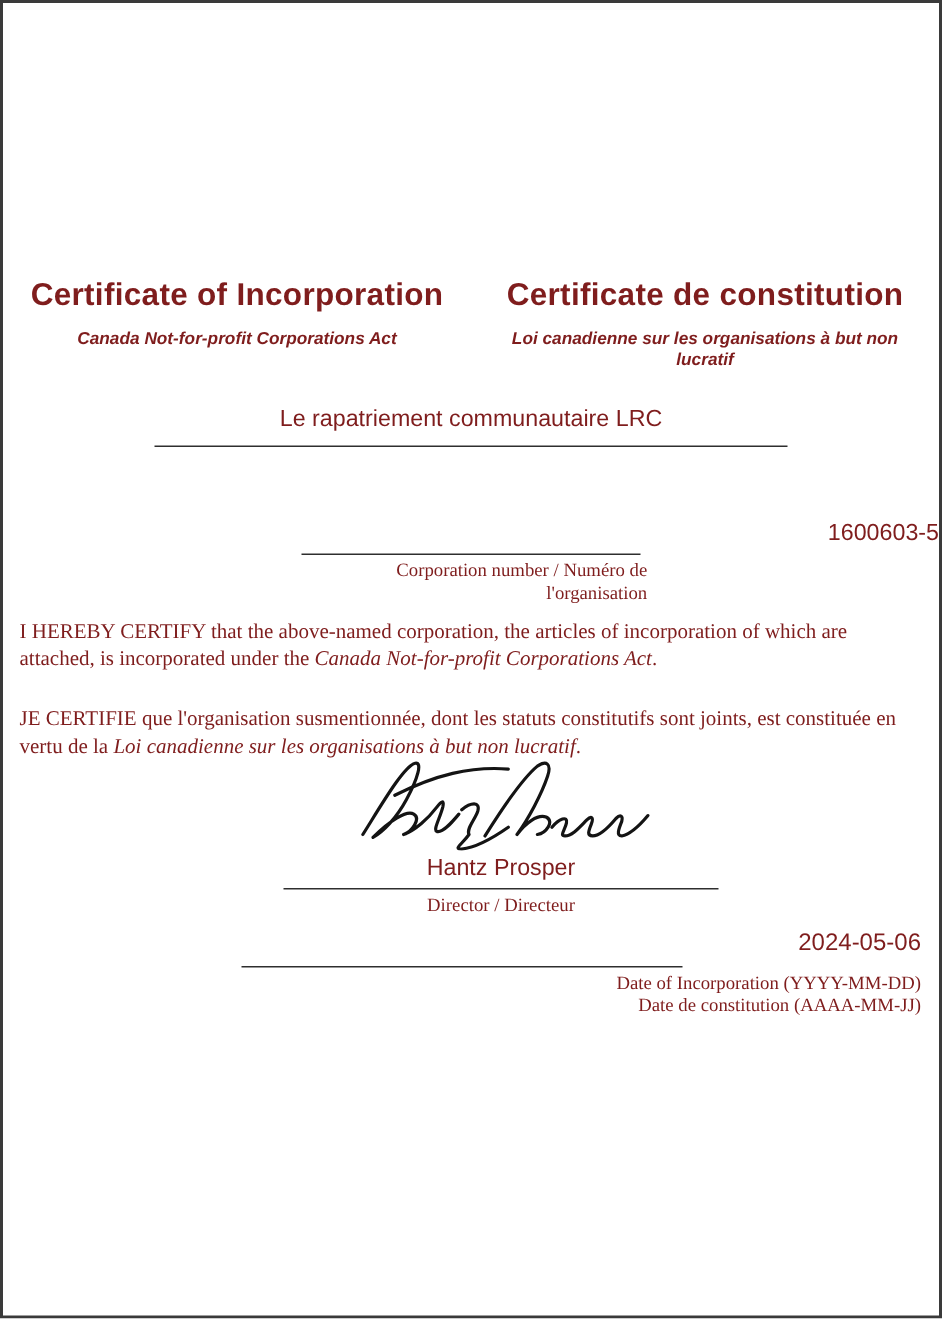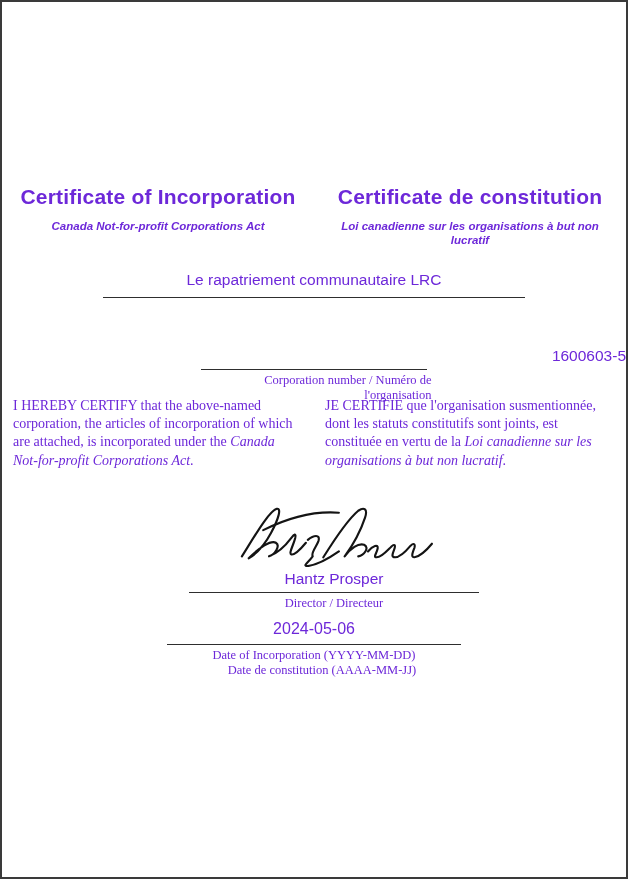--- a/index.html
+++ b/index.html
@@ -5,21 +5,21 @@
   html, body { margin: 0; padding: 0; background: #ffffff; }
   .page {
     position: relative;
     width: 628px;
     height: 879px;
     box-sizing: border-box;
     background: #ffffff;
     border: 2px solid #3a3a3a;
     overflow: hidden;
     font-family: "Liberation Serif", serif;
-    color: #6d28d9;
+    color: #7f1d1d;
   }
 
   
   .header { position: absolute; top: 183px; left: 0; right: 0; display: flex; }
   .header-cell { flex: 1; text-align: center; padding: 0 6px; }
   .doc-title {
     font-family: "Liberation Sans", sans-serif;
     font-weight: bold;
     font-size: 21px;
     line-height: 24px;
@@ -45,36 +45,36 @@
   .field-label { font-size: 12.5px; line-height: 15px; margin-top: 3px; }
 
   .name-block { position: absolute; top: 268px; left: 0; right: 0; text-align: center; }
   .name-block .rule { width: 422px; margin-top: 7px; }
 
   .number-block { position: absolute; top: 344px; left: 0; right: 0; text-align: right; }
   .number-block .rule { width: 226px; margin-top: 3px; }
   .number-block .field-label { max-width: 235px; margin-left: auto; margin-right: auto; }
 
   
-  .certify { position: absolute; top: 395px; left: 11px; right: 11px; display: flex; gap: 22px; }
+  .certify { position: absolute; top: 411px; left: 11px; right: 11px; display: flex; gap: 22px; flex-direction: column; }
   .certify p { flex: 1; margin: 0; font-size: 14px; line-height: 18.2px; text-align: left; }
 
   
   .sig-block { position: absolute; top: 501px; left: 0; right: 0; text-align: center; padding-left: 40px; }
   .sig-svg { display: block; margin: 0 auto; }
   .sig-name {
     font-family: "Liberation Sans", sans-serif;
     font-size: 15.5px;
     line-height: 19px;
     margin-top: 2px;
   }
   .sig-block .rule { width: 290px; margin-top: 4px; }
 
   
-  .date-block { position: absolute; top: 616px; left: 0; right: 0; text-align: center; }
+  .date-block { position: absolute; top: 616px; left: 0; right: 12px; text-align: right; }
   .date-value {
     font-family: "Liberation Sans", sans-serif;
     font-size: 16px;
     line-height: 22px;
   }
   .date-block .rule { width: 294px; margin-top: 4px; }
   .date-block .field-label { margin-top: 3px; }
   .date-block .field-label + .field-label { margin-top: 0; padding-left: 16px; }
 </style>
 </head>

